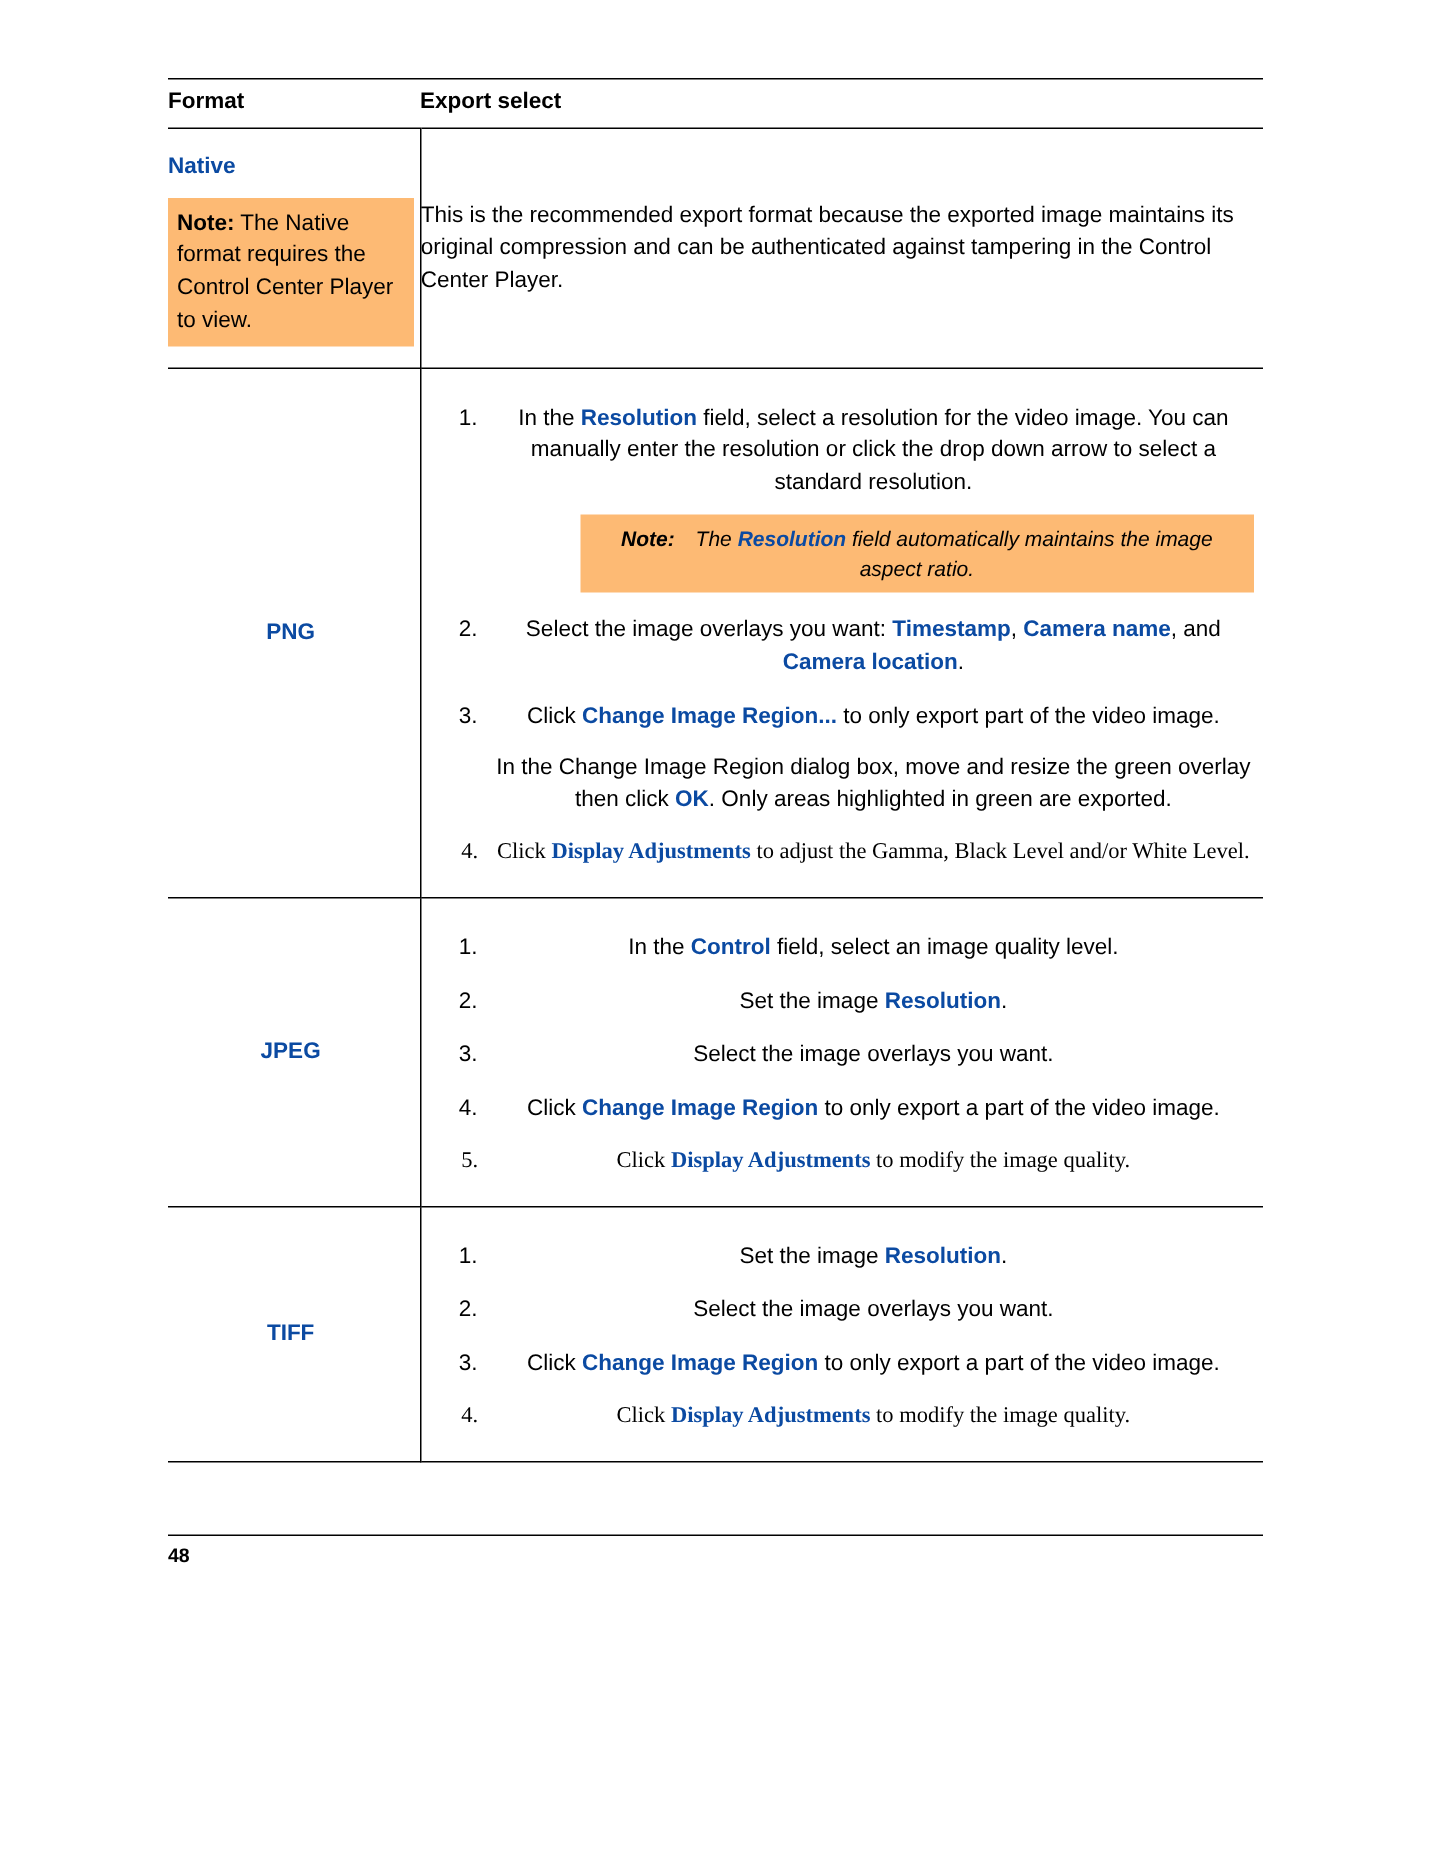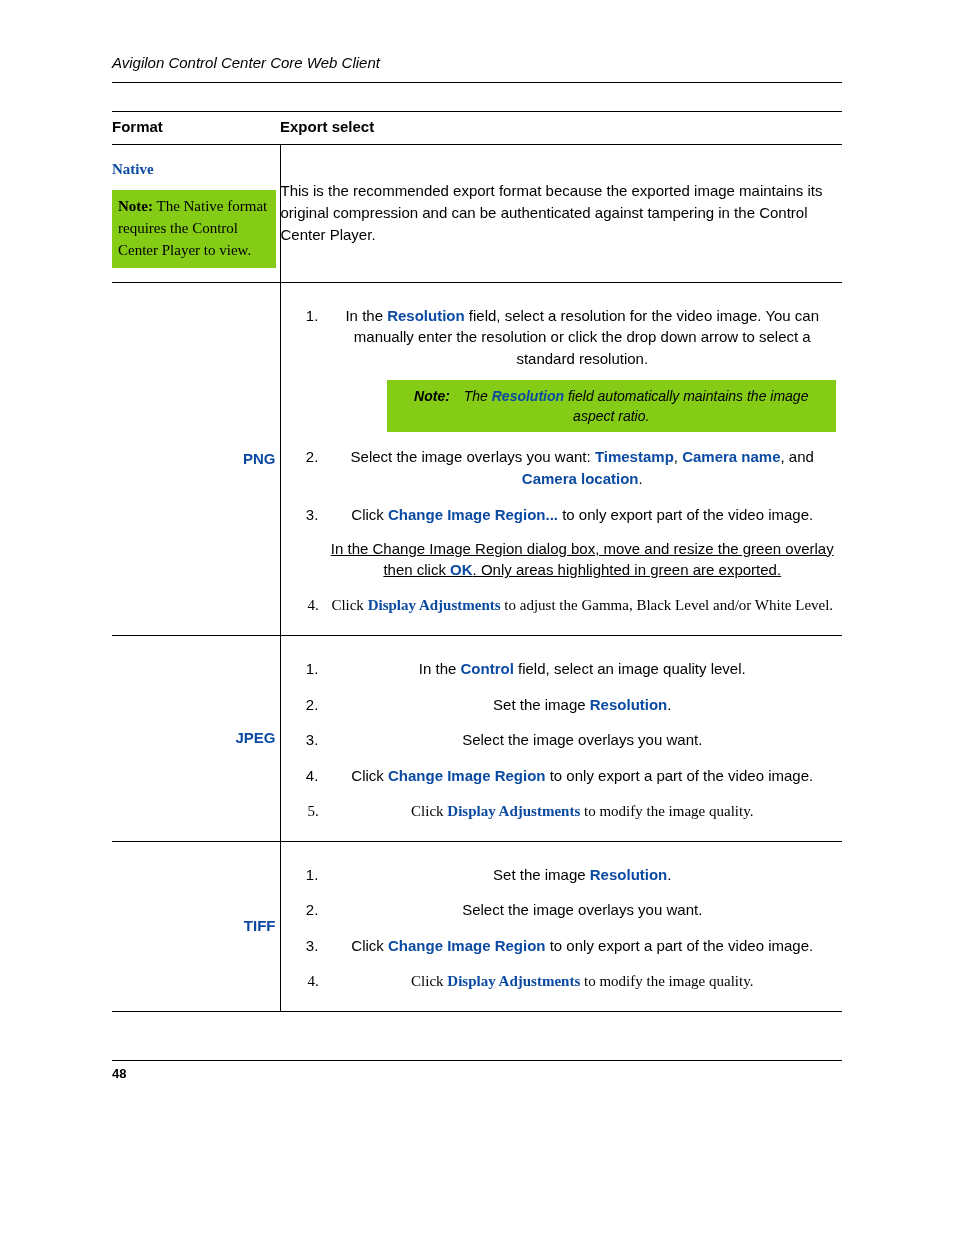--- a/index.html
+++ b/index.html
@@ -67,25 +67,25 @@
     border-right: 1px solid #000;
     padding-right: 4px;
   }
   .fmt-name {
     color: #0b4aa2;
     font-weight: bold;
     display: block;
     margin-bottom: 10px;
   }
   .fmt-name.center {
-    text-align: right;
+    text-align: center;
     margin-bottom: 0;
   }
   .note-box {
-    background: #84cc16;
+    background: #fdba74;
     padding: 6px 6px;
     font-size: 15px;
   }
   .note-box .note-label {
     font-weight: bold;
   }
   .note-box.inner {
     margin: 10px 0 10px 0;
     padding: 6px 8px;
     font-size: 14px;
@@ -98,57 +98,55 @@
     padding-left: 20px;
   }
   ol.steps > li {
     padding-left: 6px;
     margin: 8px 0 14px 0;
     text-align: center;
   }
   ol.steps > li:last-child { margin-bottom: 4px; font-family: Liberation Serif, serif; }
   .sub-para {
     margin-top: 12px;
-    text-decoration: underline;
   }
   .note-wrap {
     margin: 10px 0 4px 58px;
     font-style: italic;
   }
   .footer {
     border-top: 1px solid #000;
     margin-top: 48px;
     padding-top: 4px;
     font-weight: bold;
     font-size: 13px;
   }
 </style>
 </head>
 <body>
 
 <div class="page">
-  <div class="running-head">Avigilon Control Center Core Web Client</div>
 
 
 
   <table class="grid">
     <colgroup>
         <col style="width:168px">
         <col>
       </colgroup>
     <thead>
       <tr>
         <th class="c1">Format</th>
         <th>Export select</th>
       </tr>
     </thead>
     <tbody>
 
       <tr>
-        <td class="c1" style="vertical-align:top;font-family:Liberation Serif, serif;">
+        <td class="c1" style="vertical-align:top;">
           <span class="fmt-name">Native</span>
           <div class="note-box">
             <span class="note-label">Note:</span>
             <span> </span><span>The Native format requires the Control Center Player to view.</span>
           </div>
         </td>
         <td>This is the recommended export format because the exported image maintains its original compression and can be authenticated against tampering in the Control Center Player.</td>
       </tr>
 
       <tr>

